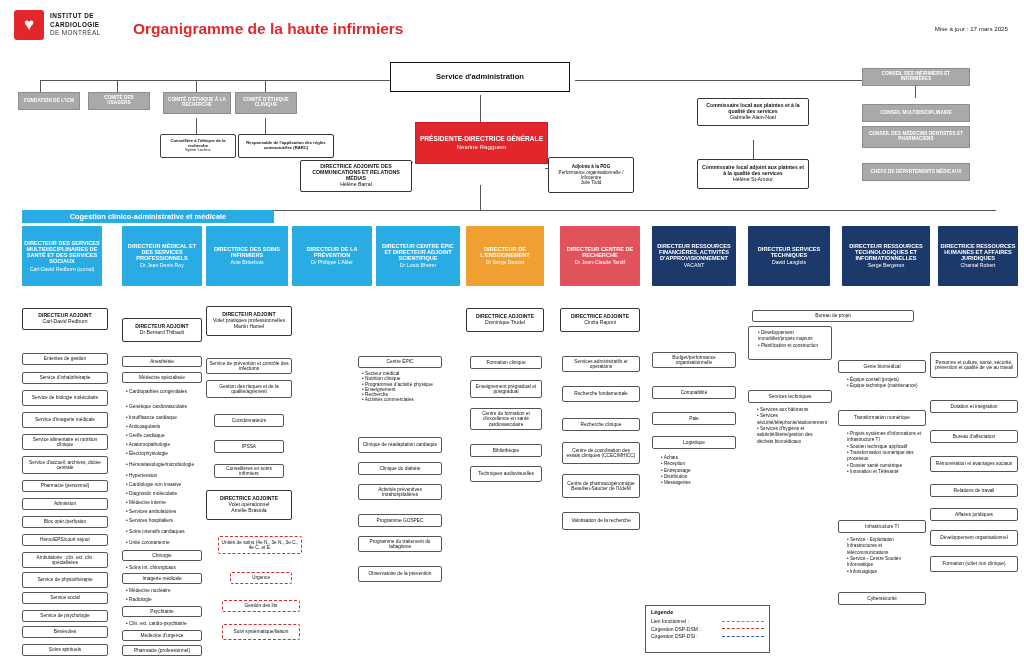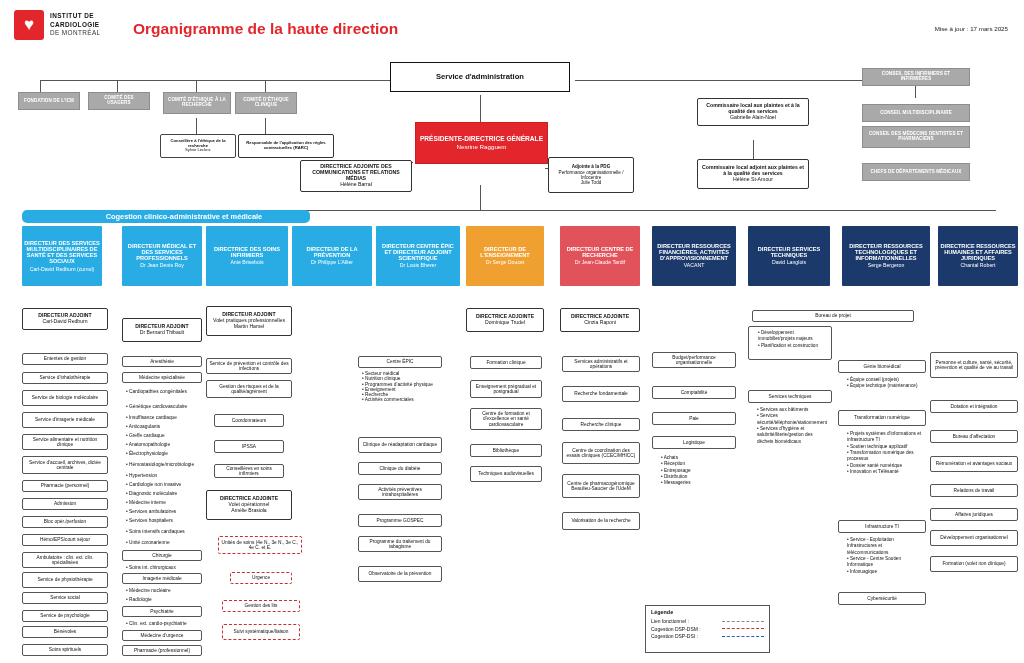--- a/index.html
+++ b/index.html
@@ -11,21 +11,21 @@
   .b-plain{border:1px solid #666;background:#fff;font-size:5.2px;}
   .hdr{font-weight:bold;}
   .title{position:absolute;left:133px;top:20px;color:#e2262c;font-size:15.5px;font-weight:bold;}
   .maj{position:absolute;right:16px;top:25px;font-size:6.2px;color:#222;}
   .logo{position:absolute;left:14px;top:10px;display:flex;align-items:center;gap:6px;}
   .logo .mark{width:30px;height:30px;background:#e2262c;border-radius:3px;display:flex;align-items:center;justify-content:center;color:#fff;font-size:17px;}
   .logo .txt{font-size:6.4px;font-weight:bold;line-height:1.35;letter-spacing:.4px;color:#111;}
   .logo .txt .l3{font-weight:normal;color:#333;}
   .line{position:absolute;background:#555;}
   .h{height:1px;} .v{width:1px;}
-  .band{position:absolute;background:#29ace3;color:#fff;font-size:7.4px;font-weight:bold;display:flex;align-items:center;justify-content:center;border-radius:5px;padding-left:36px;}
+  .band{position:absolute;background:#29ace3;color:#fff;font-size:7.4px;font-weight:bold;display:flex;align-items:center;justify-content:center;border-radius:0;}
   .col-head{position:absolute;box-sizing:border-box;color:#fff;font-weight:bold;text-align:center;display:flex;flex-direction:column;align-items:center;justify-content:center;padding:3px 2px;border-radius:1px;line-height:1.12;}
   .col-head .t{font-size:5.6px;}
   .col-head .n{font-size:5.2px;font-weight:normal;margin-top:2px;}
   .sub{position:absolute;box-sizing:border-box;background:#fff;border:1px solid #333;text-align:center;display:flex;flex-direction:column;align-items:center;justify-content:center;font-size:5.1px;line-height:1.15;padding:2px;border-radius:2px;}
   .sub .t{font-weight:bold;}
   .sub .n{font-weight:normal;}
   .li{position:absolute;box-sizing:border-box;background:#fff;border:1px solid #555;font-size:4.8px;display:flex;align-items:center;justify-content:center;text-align:center;line-height:1.1;padding:1px 2px;border-radius:2px;}
   .li.left{justify-content:flex-start;text-align:left;padding-left:4px;}
   .lidash{border:1px dashed #c9302c;}
   .bullets{position:absolute;box-sizing:border-box;background:#fff;border:1px solid #555;font-size:4.7px;padding:3px 3px 3px 9px;border-radius:2px;line-height:1.35;}
@@ -44,21 +44,21 @@
 
   <div class="logo">
     <div class="mark">♥</div>
     <div class="txt">
       <div>INSTITUT DE</div>
       <div>CARDIOLOGIE</div>
       <div class="l3">DE MONTRÉAL</div>
     </div>
   </div>
 
-  <div class="title">Organigramme de la haute direction</div>
+  <div class="title">Organigramme de la haute infirmiers</div>
   <div class="maj">Mise à jour : 17 mars 2025</div>
 
   <div class="line h" style="left:40px;top:80px;width:440px;"></div>
   <div class="line v" style="left:40px;top:80px;height:12px;"></div>
   <div class="line v" style="left:117px;top:80px;height:12px;"></div>
   <div class="line v" style="left:196px;top:80px;height:12px;"></div>
   <div class="line v" style="left:265px;top:80px;height:12px;"></div>
   <div class="line h" style="left:575px;top:80px;width:340px;"></div>
   <div class="line v" style="left:915px;top:80px;height:18px;"></div>
   <div class="line v" style="left:480px;top:95px;height:50px;"></div>

